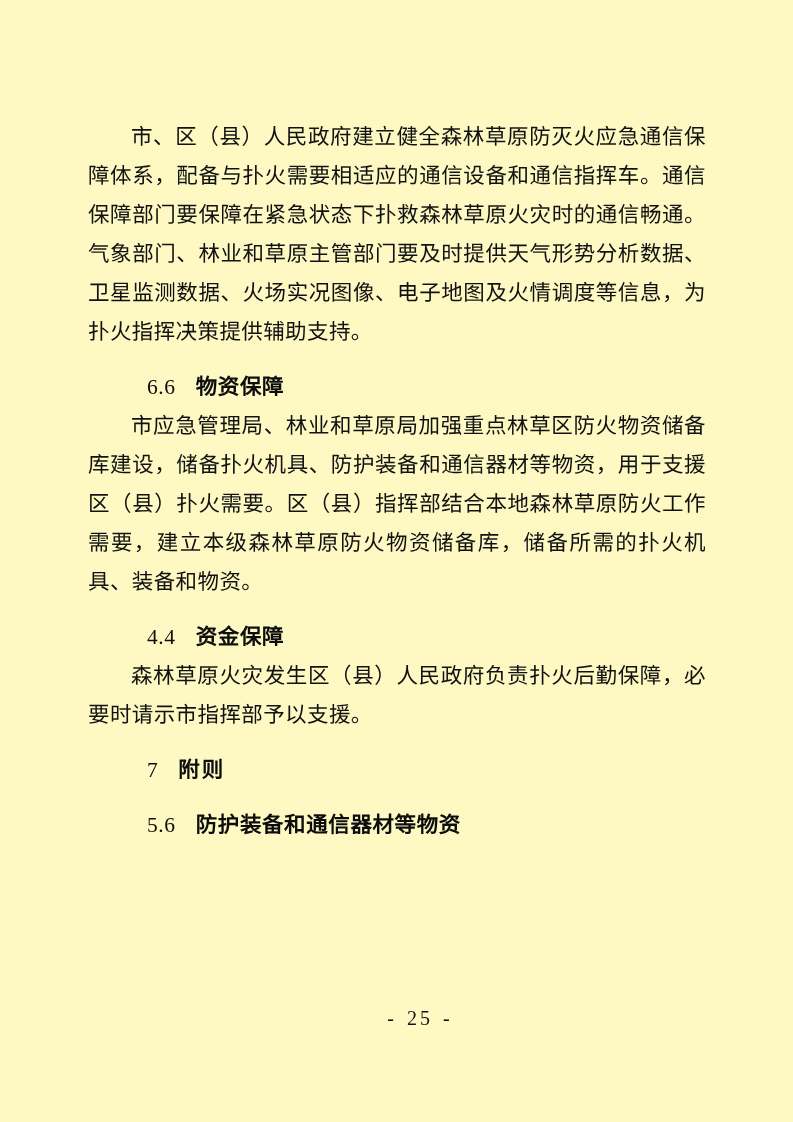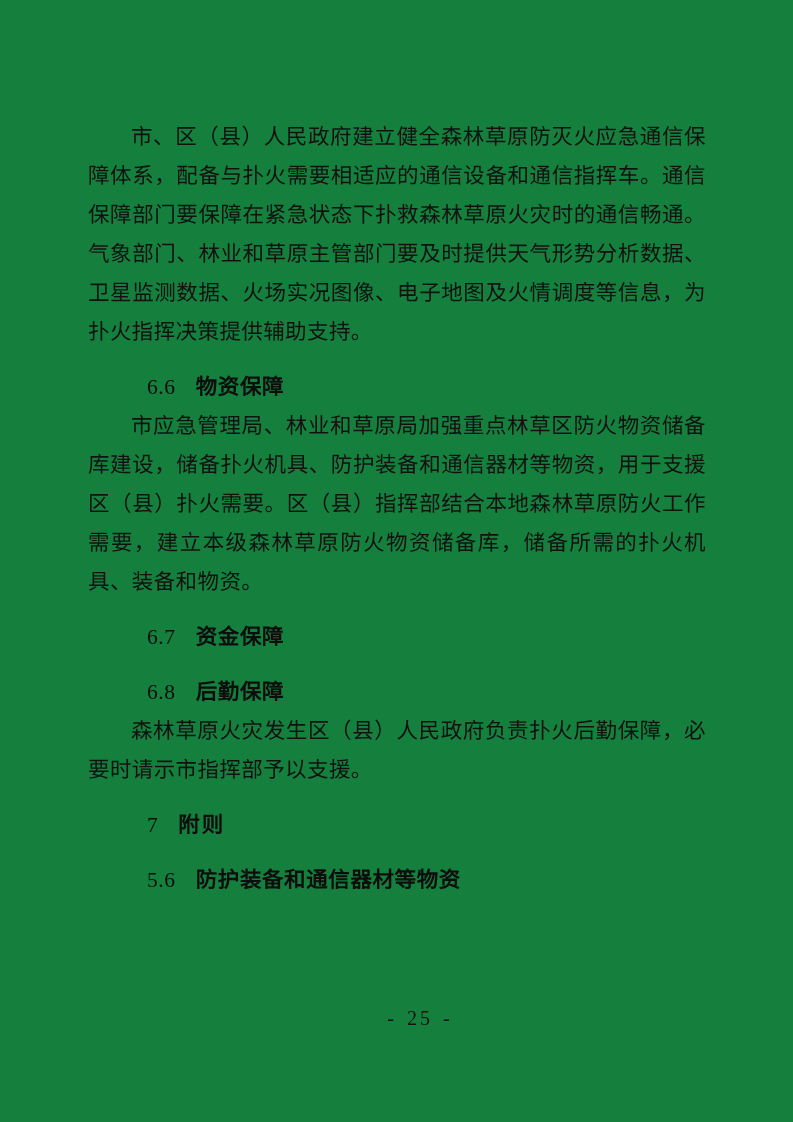--- a/index.html
+++ b/index.html
@@ -8,21 +8,21 @@
     background: #fdfdfd;
   }
   body {
     font-family: "Liberation Serif", "DejaVu Serif", serif;
   }
   .page {
     position: relative;
     width: 793px;
     height: 1122px;
     margin: 0 auto;
-    background: #15803d;
+    background: #fef9c3;
     box-sizing: border-box;
     overflow: hidden;
   }
   .content {
     position: absolute;
     left: 88px;
     top: 118px;
     width: 618px;
   }
   .para {
@@ -82,22 +82,21 @@
   }
 </style>
 </head>
 <body>
 
 <div class="page">
   <div class="content" id="content">
       <p class="para blk">市、区（县）人民政府建立健全森林草原防灭火应急通信保障体系，配备与扑火需要相适应的通信设备和通信指挥车。通信保障部门要保障在紧急状态下扑救森林草原火灾时的通信畅通。气象部门、林业和草原主管部门要及时提供天气形势分析数据、卫星监测数据、火场实况图像、电子地图及火情调度等信息，为扑火指挥决策提供辅助支持。</p>
       <p class="heading blk"><span class="num">6.6</span><span class="gap"></span><span class="htext">物资保障</span></p>
       <p class="para blk">市应急管理局、林业和草原局加强重点林草区防火物资储备库建设，储备扑火机具、防护装备和通信器材等物资，用于支援区（县）扑火需要。区（县）指挥部结合本地森林草原防火工作需要，建立本级森林草原防火物资储备库，储备所需的扑火机具、装备和物资。</p>
-      <p class="heading blk"><span class="num">6.7</span><span class="gap"></span><span class="htext">资金保障</span></p>
-      <p class="heading blk"><span class="num">6.8</span><span class="gap"></span><span class="htext">后勤保障</span></p>
+      <p class="heading blk"><span class="num">4.4</span><span class="gap"></span><span class="htext">资金保障</span></p>
       <p class="para blk">森林草原火灾发生区（县）人民政府负责扑火后勤保障，必要时请示市指挥部予以支援。</p>
       <p class="heading blk level1"><span class="num">7</span><span class="gap"></span><span class="htext">附则</span></p>
       <p class="heading blk"><span class="num">5.6</span><span class="gap"></span><span class="htext">防护装备和通信器材等物资</span></p>
     </div>
 
   <div class="footer">
     <span class="dash">-</span><span>25</span><span class="dash">-</span>
   </div>
 </div>
 

